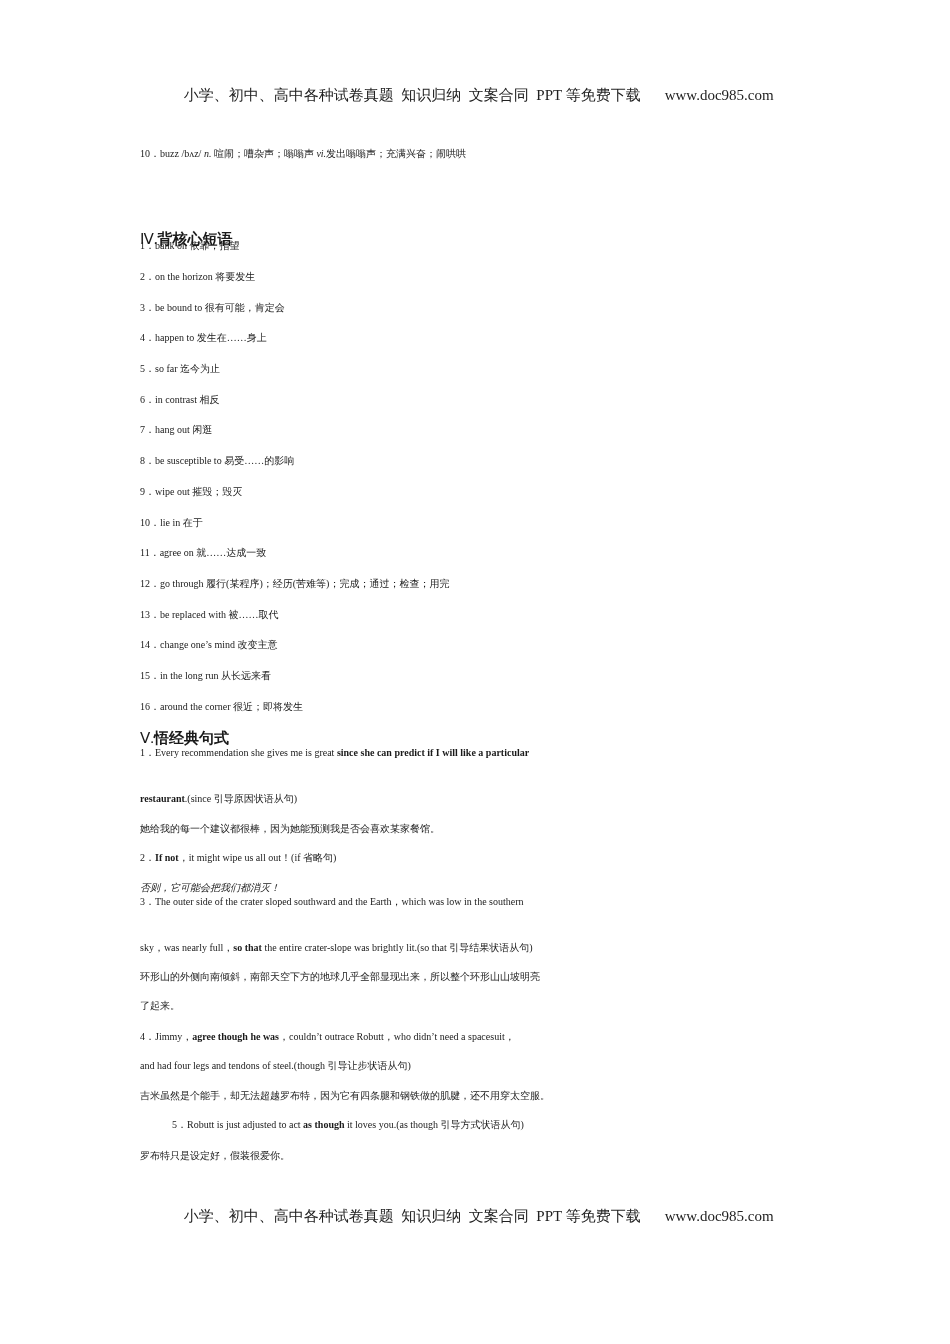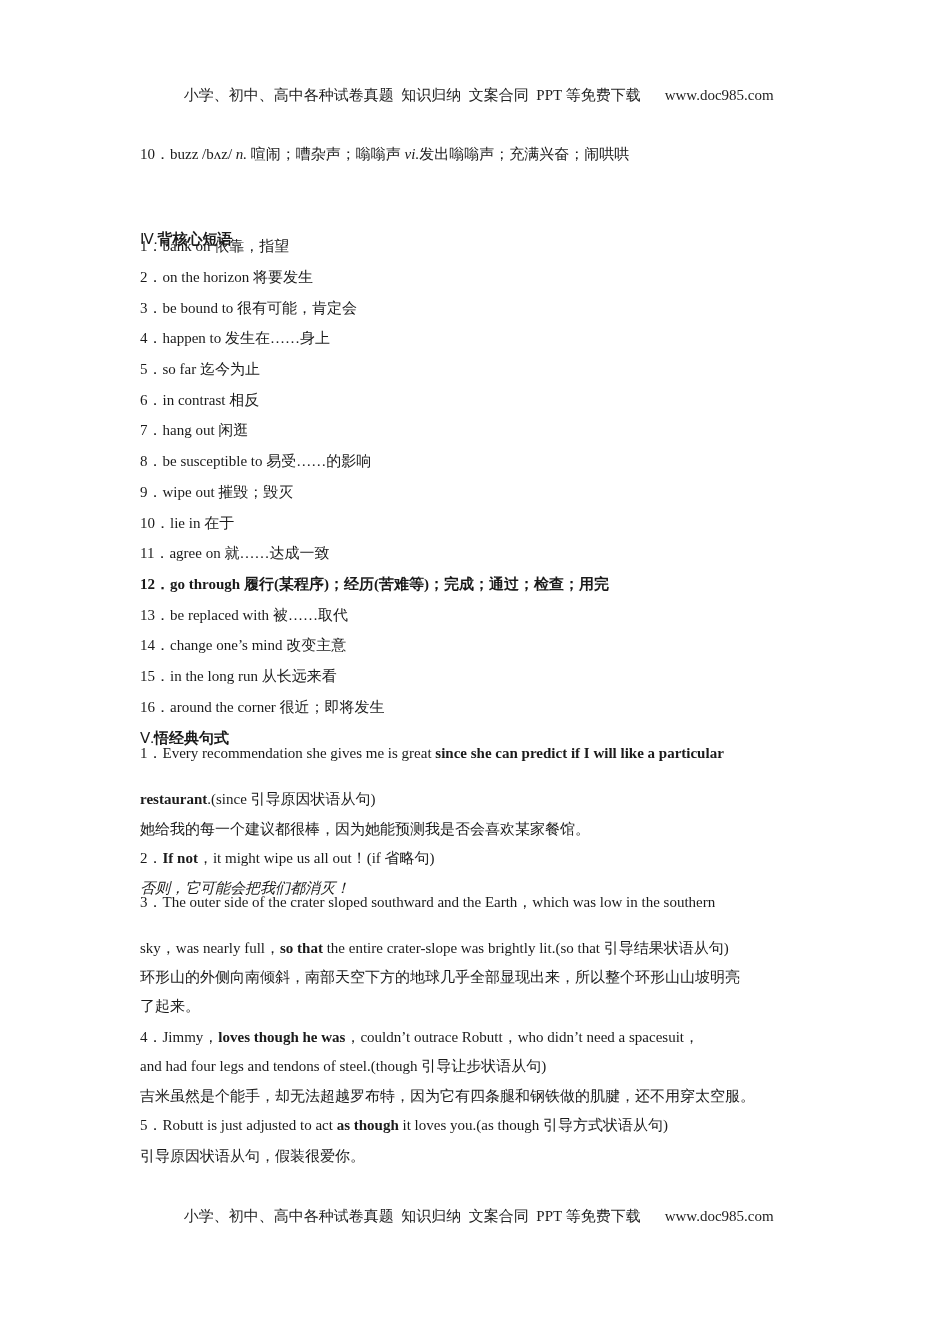--- a/index.html
+++ b/index.html
@@ -7,21 +7,21 @@
     width: 950px; height: 1344px; position: relative; overflow: hidden;
     font-family: "Liberation Serif", "DejaVu Serif", serif;
     color: #1a1a1a;
   }
   .hdr {
     position: absolute; left: 0; width: 950px; text-align: center;
     font-size: 15px; color: #222; white-space: pre;
   }
   .hdr .url { margin-left: 24px; }
   .line {
-    position: absolute; left: 140px; font-size: 15px; white-space: nowrap;
+    position: absolute; left: 140px; font-size: 10px; white-space: nowrap;
     line-height: 20px;
   }
   .sec { font-family: "DejaVu Sans", "Liberation Sans", sans-serif; font-weight: bold; font-size: 15px; }
   .sec .roman { font-family: "Liberation Serif", serif; font-weight: normal; }
   b { font-weight: bold; }
   i { font-style: italic; }
 </style>
 </head>
 <body>
 
@@ -45,21 +45,21 @@
 <div class="line" style="top:267px;"><span>2．</span><span>on the horizon</span> <span>将要发生</span></div>
 <div class="line" style="top:298px;"><span>3．</span><span>be bound to</span> <span>很有可能，肯定会</span></div>
 <div class="line" style="top:328px;"><span>4．</span><span>happen to</span> <span>发生在……身上</span></div>
 <div class="line" style="top:359px;"><span>5．</span><span>so far</span> <span>迄今为止</span></div>
 <div class="line" style="top:390px;"><span>6．</span><span>in contrast</span> <span>相反</span></div>
 <div class="line" style="top:420px;"><span>7．</span><span>hang out</span> <span>闲逛</span></div>
 <div class="line" style="top:451px;"><span>8．</span><span>be susceptible to</span> <span>易受……的影响</span></div>
 <div class="line" style="top:482px;"><span>9．</span><span>wipe out</span> <span>摧毁；毁灭</span></div>
 <div class="line" style="top:513px;"><span>10．</span><span>lie in</span> <span>在于</span></div>
 <div class="line" style="top:543px;"><span>11．</span><span>agree on</span> <span>就……达成一致</span></div>
-<div class="line" style="top:574px;font-weight:bold;"><span>12．</span><span>go through</span> <span>履行(某程序)；经历(苦难等)；完成；通过；检查；用完</span></div>
+<div class="line" style="top:574px;"><span>12．</span><span>go through</span> <span>履行(某程序)；经历(苦难等)；完成；通过；检查；用完</span></div>
 <div class="line" style="top:605px;"><span>13．</span><span>be replaced with</span> <span>被……取代</span></div>
 <div class="line" style="top:635px;"><span>14．</span><span>change one’s mind</span> <span>改变主意</span></div>
 <div class="line" style="top:666px;"><span>15．</span><span>in the long run</span> <span>从长远来看</span></div>
 <div class="line" style="top:697px;"><span>16．</span><span>around the corner</span> <span>很近；即将发生</span></div>
 
 <div class="line sec" style="top:728px;">
   <span class="roman">Ⅴ.</span><span>悟经典句式</span>
 </div>
 
 <div class="line" style="top:743px;"><span>1．</span><span>Every recommendation she gives me is great </span><b>since she can predict if I will like a particular</b></div>
@@ -67,22 +67,22 @@
 <div class="line" style="top:819px;">她给我的每一个建议都很棒，因为她能预测我是否会喜欢某家餐馆。</div>
 
 <div class="line" style="top:848px;"><span>2．</span><b>If not</b><span>，it might wipe us all out！(if 省略句)</span></div>
 <div class="line" style="top:878px;font-style:italic;">否则，它可能会把我们都消灭！</div>
 
 <div class="line" style="top:892px;text-align:center;"><span>3．</span><span>The outer side of the crater sloped southward and the Earth，which was low in the southern</span></div>
 <div class="line" style="top:938px;"><span>sky，was nearly full，</span><b>so that</b><span> the entire crater-slope was brightly lit.(so that 引导结果状语从句)</span></div>
 <div class="line" style="top:967px;">环形山的外侧向南倾斜，南部天空下方的地球几乎全部显现出来，所以整个环形山山坡明亮</div>
 <div class="line" style="top:996px;">了起来。</div>
 
-<div class="line" style="top:1027px;"><span>4．</span><span>Jimmy，</span><b>loves though he was</b><span>，couldn’t outrace Robutt，who didn’t need a spacesuit，</span></div>
+<div class="line" style="top:1027px;"><span>4．</span><span>Jimmy，</span><b>agree though he was</b><span>，couldn’t outrace Robutt，who didn’t need a spacesuit，</span></div>
 <div class="line" style="top:1056px;">and had four legs and tendons of steel.(though 引导让步状语从句)</div>
 <div class="line" style="top:1086px;">吉米虽然是个能手，却无法超越罗布特，因为它有四条腿和钢铁做的肌腱，还不用穿太空服。</div>
 
-<div class="line" style="top:1115px;"><span>5．</span><span>Robutt is just adjusted to act </span><b>as though</b><span> it loves you.(as though 引导方式状语从句)</span></div>
-<div class="line" style="top:1146px;">引导原因状语从句，假装很爱你。</div>
+<div class="line" style="top:1115px;margin-left:32px;"><span>5．</span><span>Robutt is just adjusted to act </span><b>as though</b><span> it loves you.(as though 引导方式状语从句)</span></div>
+<div class="line" style="top:1146px;">罗布特只是设定好，假装很爱你。</div>
 
 <div class="hdr" style="top:1190px;">
   <span>小学、初中、高中各种试卷真题  知识归纳  文案合同  PPT 等免费下载</span><span class="url">www.doc985.com</span>
 </div>
 
 </body></html>

